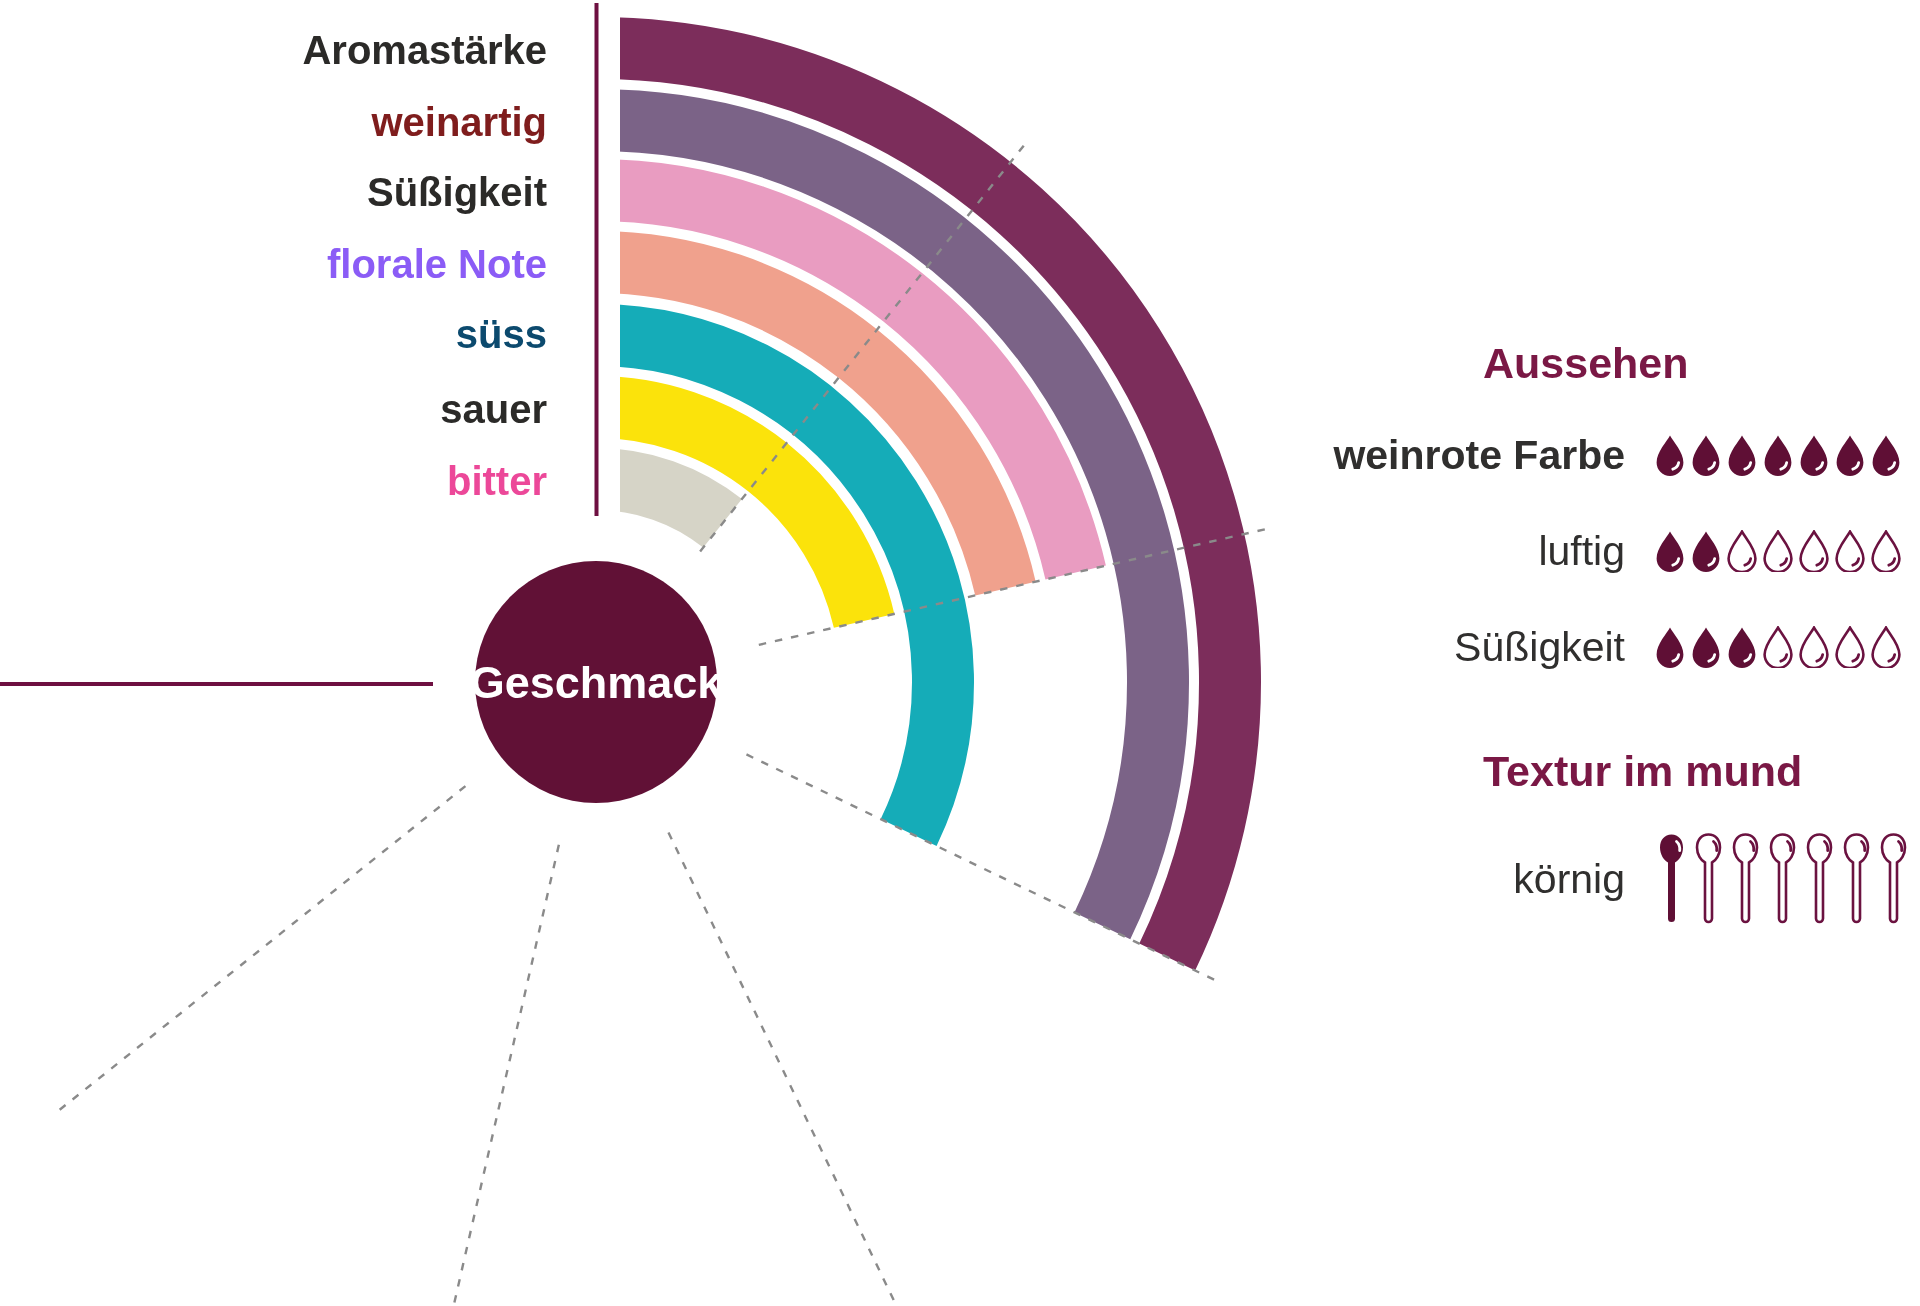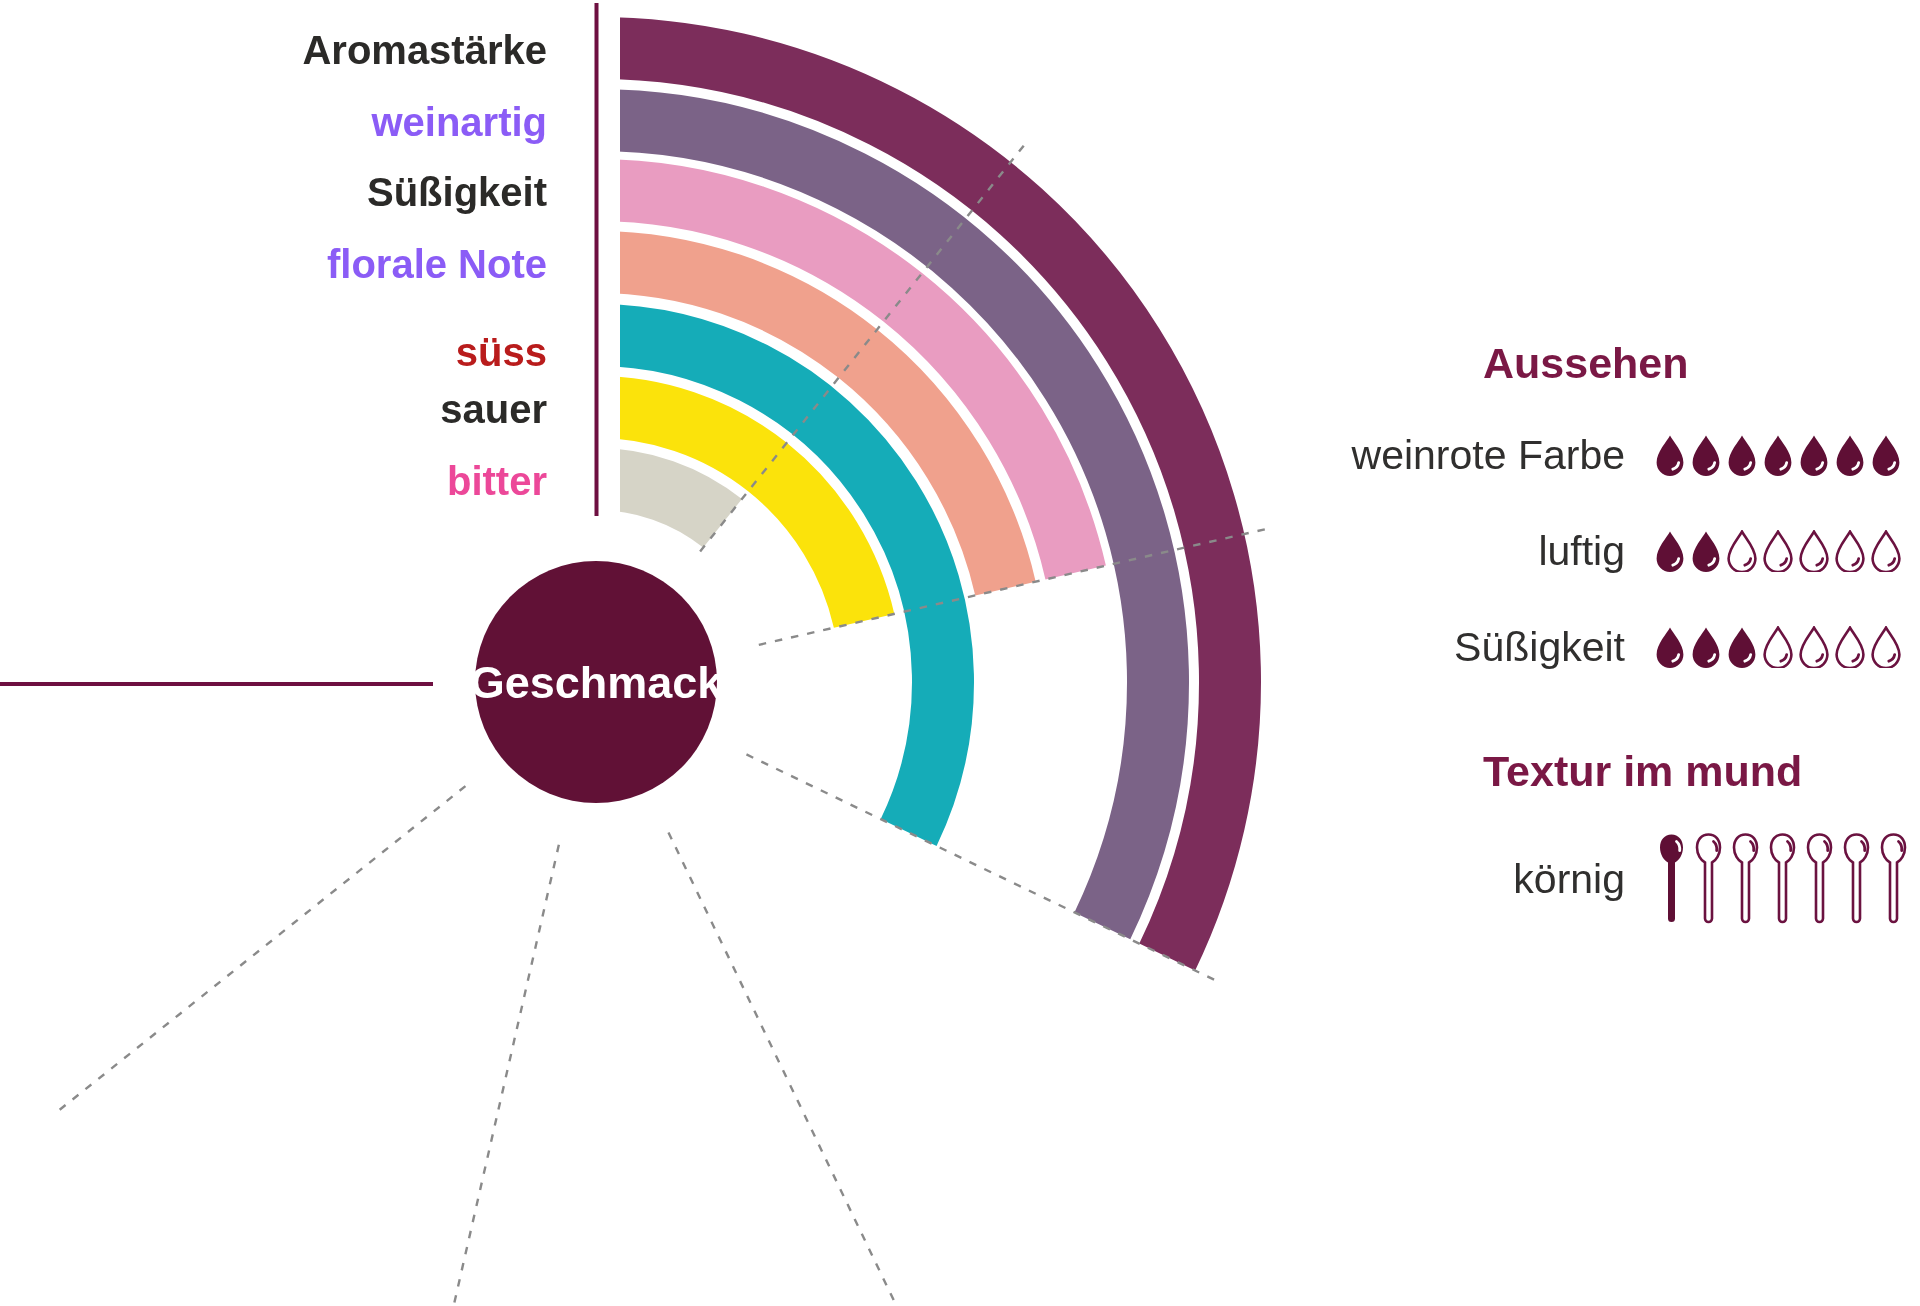--- a/index.html
+++ b/index.html
@@ -37,30 +37,30 @@
       <line x1="668.4630862067559" y1="832.4596329165809" x2="896.2662015273958" y2="1305.461472923796" stroke="#8a8a8a" stroke-width="2.4" stroke-dasharray="7.5 9"></line>
       <line x1="558.8450932457984" y1="844.8143510384959" x2="442.04074566522445" y2="1356.6558737643065" stroke="#8a8a8a" stroke-width="2.4" stroke-dasharray="7.5 9"></line>
       <line x1="465.4388155795285" y1="786.1286565875293" x2="54.99197832954326" y2="1113.4792237040142" stroke="#8a8a8a" stroke-width="2.4" stroke-dasharray="7.5 9"></line>
       <line x1="596.5" y1="3" x2="596.5" y2="516" stroke="#6e1041" stroke-width="4"></line>
       <line x1="0" y1="684" x2="433" y2="684" stroke="#6e1041" stroke-width="4"></line>
       <circle cx="596" cy="682" r="121" fill="#611136"></circle>
       <text x="596" y="698" text-anchor="middle" fill="#ffffff" font-family="&quot;Liberation Sans&quot;,sans-serif" font-size="45" font-weight="bold">Geschmack</text>
     </svg>
   <div id="axis-labels">
       <div class="cat-label" style="top: 26px; color: rgb(43, 42, 40);">Aromastärke</div>
-      <div class="cat-label" style="top: 98px; color: #8b5cf6;">weinartig</div>
+      <div class="cat-label" style="top: 98px; color: #7f1d1d;">weinartig</div>
       <div class="cat-label" style="top: 168px; color: rgb(43, 42, 40); margin-left: 21px;">Süßigkeit</div>
       <div class="cat-label" style="top: 240px; color: #8b5cf6;">florale Note</div>
-      <div class="cat-label" style="top: 328px; color: #b91c1c;">süss</div>
+      <div class="cat-label" style="top: 310px; color: #0c4a6e;">süss</div>
       <div class="cat-label" style="top: 385px; color: rgb(43, 42, 40);">sauer</div>
       <div class="cat-label" style="top: 457px; color: #ec4899;">bitter</div>
     </div>
   <div id="side-panel">
       <div class="sec-title" style="top: 337px; color: rgb(122, 24, 69);">Aussehen</div>
-      <div class="row-label" style="top: 429px; color: rgb(48, 47, 46);">weinrote Farbe</div>
+      <div class="row-label" style="top: 429px; color: rgb(48, 47, 46); font-weight: bold;">weinrote Farbe</div>
       <div class="icon-row drops" style="top: 434px;">
         <svg class="icon drop" viewBox="0 0 30 42">
     <path d="M15 1.6 C18.2 7.6 28.4 18.2 28.4 28.6 a13.4 13.4 0 0 1 -26.8 0 C1.6 18.2 11.8 7.6 15 1.6 Z" fill="#5f0f35"></path>
     <path d="M17.8 35.2c3.2-.9 5.3-3.4 5.9-6.6" fill="none" stroke="#fff" stroke-width="2.8" stroke-linecap="round"></path>
         </svg>
         <svg class="icon drop" viewBox="0 0 30 42">
     <path d="M15 1.6 C18.2 7.6 28.4 18.2 28.4 28.6 a13.4 13.4 0 0 1 -26.8 0 C1.6 18.2 11.8 7.6 15 1.6 Z" fill="#5f0f35"></path>
     <path d="M17.8 35.2c3.2-.9 5.3-3.4 5.9-6.6" fill="none" stroke="#fff" stroke-width="2.8" stroke-linecap="round"></path>
         </svg>
         <svg class="icon drop" viewBox="0 0 30 42">

